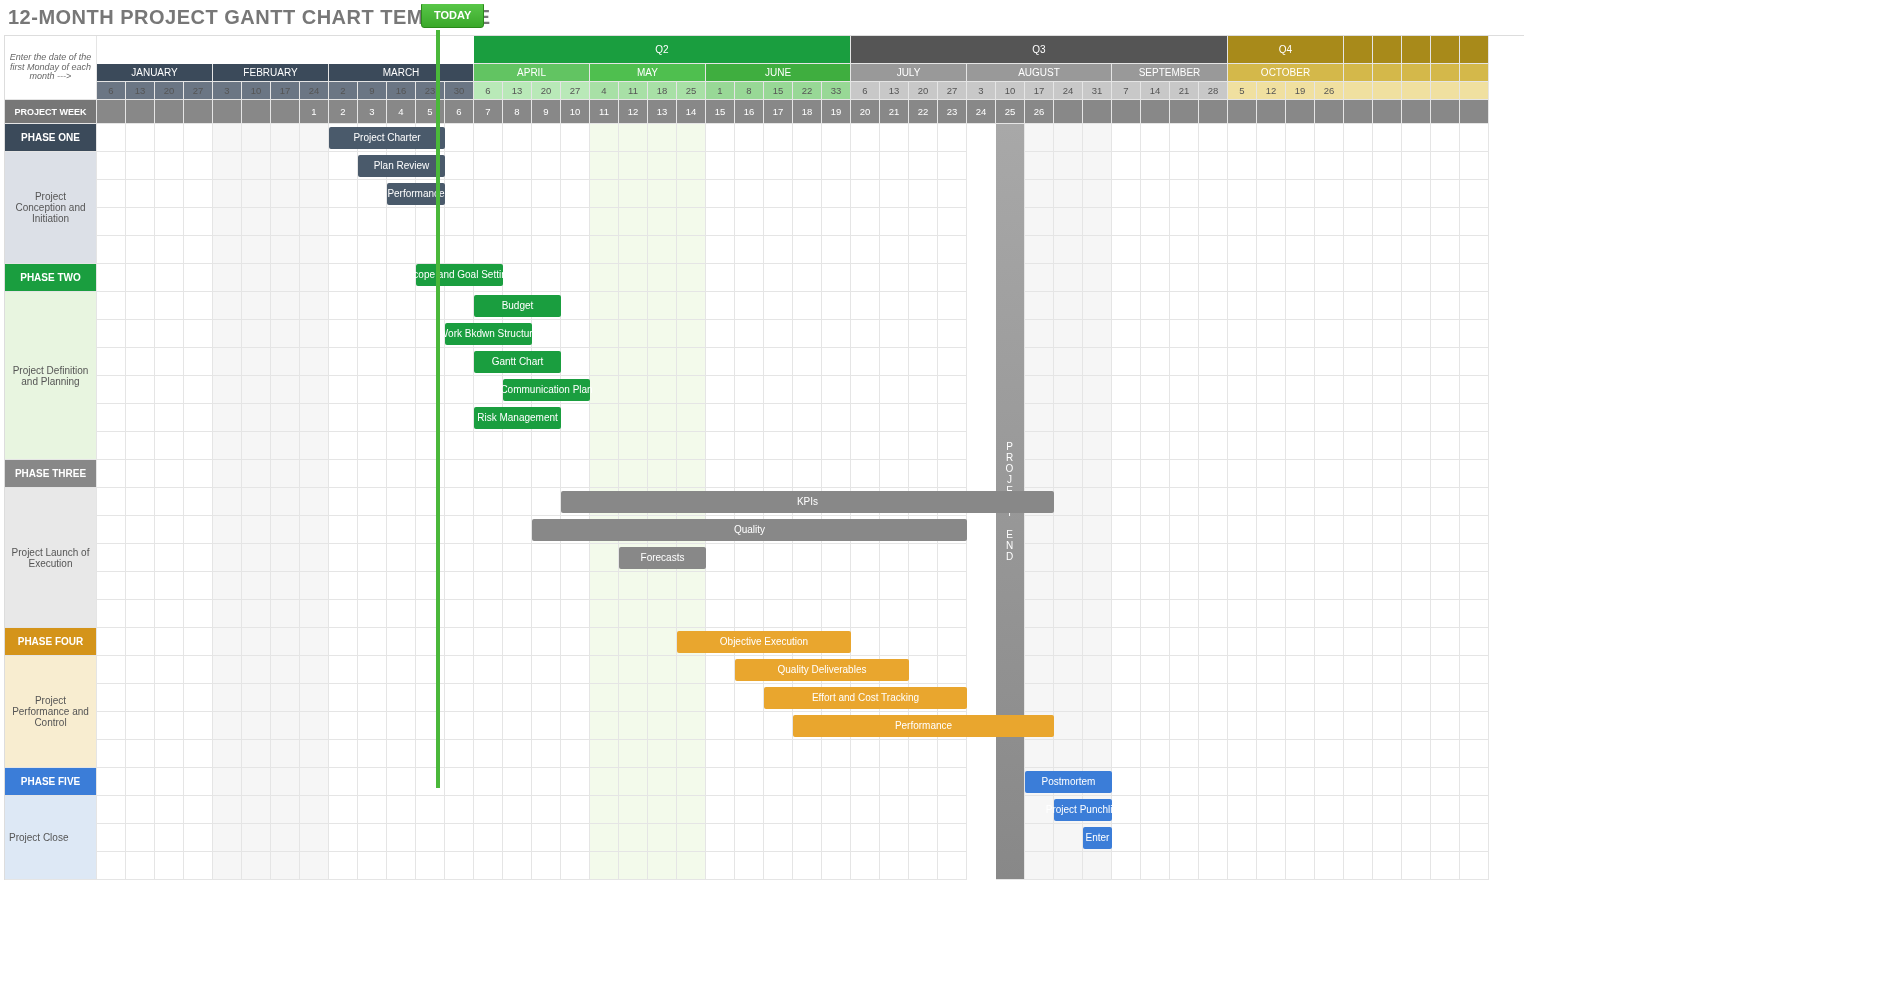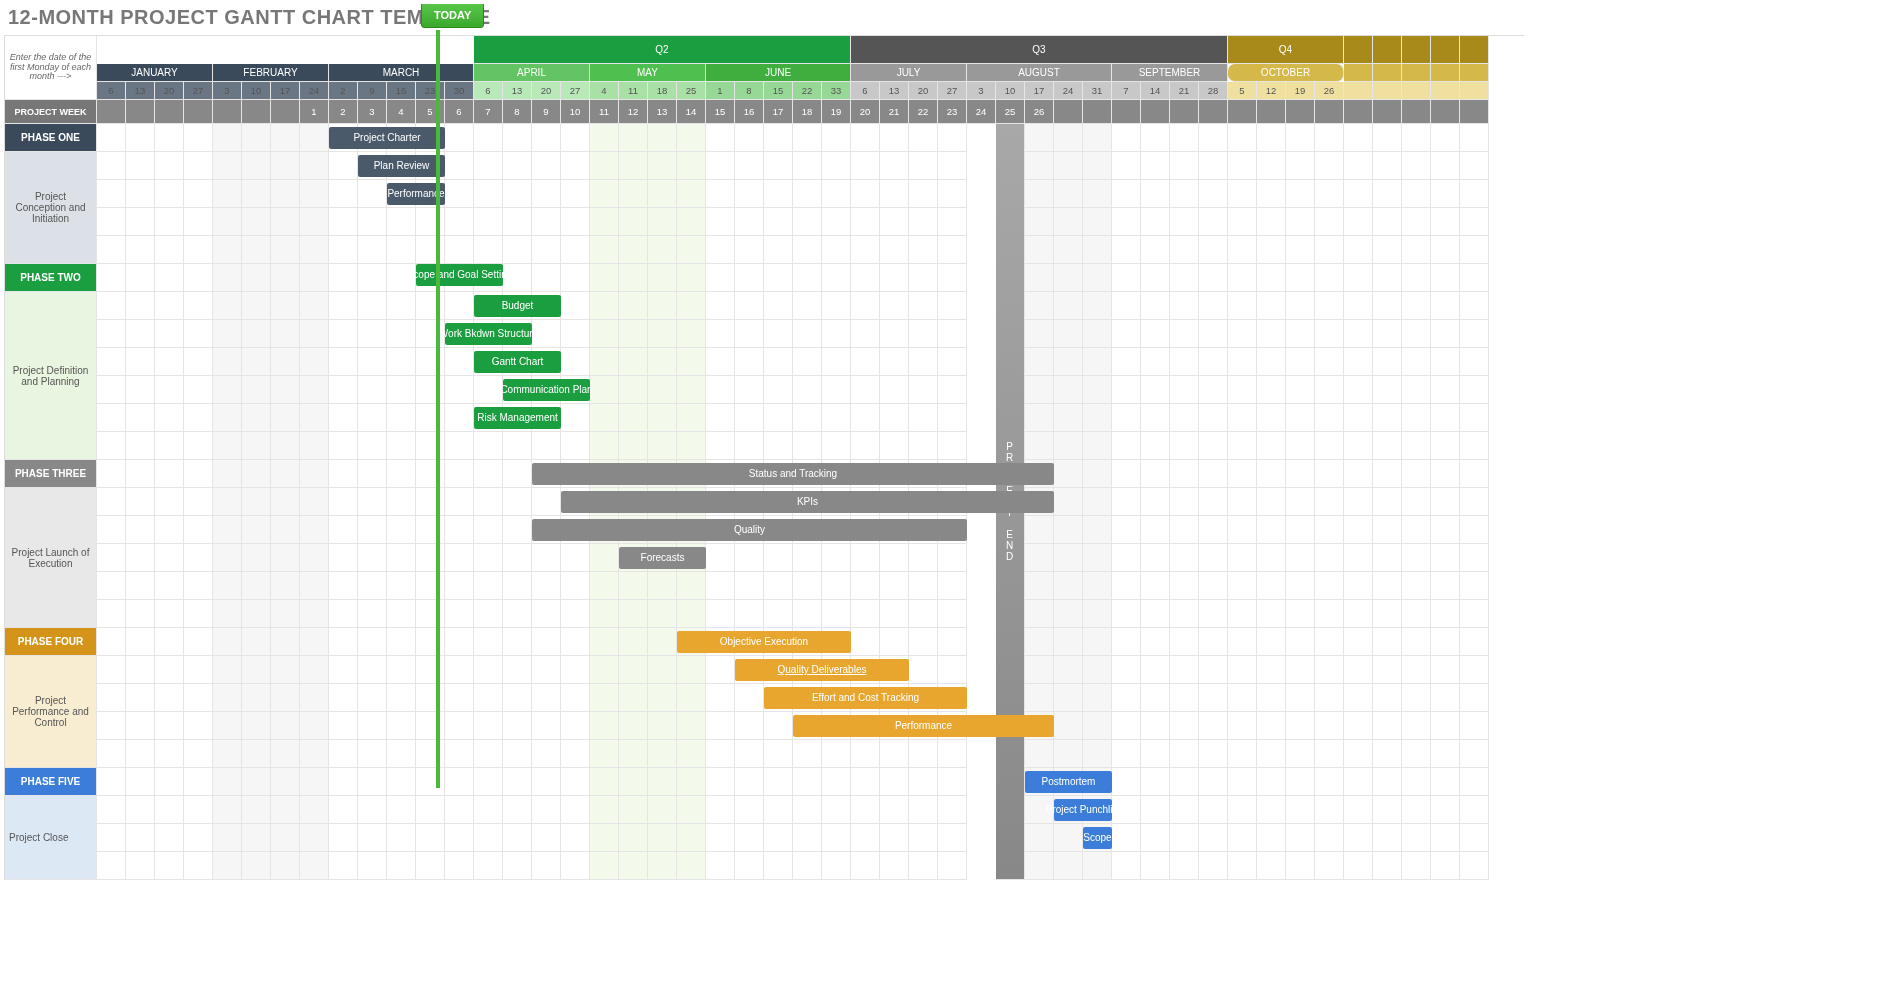--- a/index.html
+++ b/index.html
@@ -52,21 +52,21 @@
       <div class="cell q4" style="grid-area: 1 / 49 / auto / span 1;"></div>
       <div class="cell m-dk" style="grid-area: 2 / 2 / auto / span 4;">JANUARY</div>
       <div class="cell m-dk" style="grid-area: 2 / 6 / auto / span 4;">FEBRUARY</div>
       <div class="cell m-dk" style="grid-area: 2 / 10 / auto / span 5;">MARCH</div>
       <div class="cell m-g1" style="grid-area: 2 / 15 / auto / span 4;">APRIL</div>
       <div class="cell m-g2" style="grid-area: 2 / 19 / auto / span 4;">MAY</div>
       <div class="cell m-g3" style="grid-area: 2 / 23 / auto / span 5;">JUNE</div>
       <div class="cell m-gr" style="grid-area: 2 / 28 / auto / span 4;">JULY</div>
       <div class="cell m-gr" style="grid-area: 2 / 32 / auto / span 5;">AUGUST</div>
       <div class="cell m-gr" style="grid-area: 2 / 37 / auto / span 4;">SEPTEMBER</div>
-      <div class="cell m-yl" style="grid-area: 2 / 41 / auto / span 4; border-radius: 7px;">OCTOBER</div>
+      <div class="cell m-yl" style="grid-area: 2 / 41 / auto / span 4;">OCTOBER</div>
       <div class="cell m-yl" style="grid-area: 2 / 45 / auto / span 1;"></div>
       <div class="cell m-yl" style="grid-area: 2 / 46 / auto / span 1;"></div>
       <div class="cell m-yl" style="grid-area: 2 / 47 / auto / span 1;"></div>
       <div class="cell m-yl" style="grid-area: 2 / 48 / auto / span 1;"></div>
       <div class="cell m-yl" style="grid-area: 2 / 49 / auto / span 1;"></div>
       <div class="cell dbg-dk" style="grid-area: 3 / 2 / auto / span 1;">6</div>
       <div class="cell dbg-dk" style="grid-area: 3 / 3 / auto / span 1;">13</div>
       <div class="cell dbg-dk" style="grid-area: 3 / 4 / auto / span 1;">20</div>
       <div class="cell dbg-dk" style="grid-area: 3 / 5 / auto / span 1;">27</div>
       <div class="cell dbg-dk" style="grid-area: 3 / 6 / auto / span 1;">3</div>
@@ -1476,47 +1476,44 @@
       </div>
       <div style="grid-area: 13 / 15 / auto / span 3; display: flex; align-items: center; padding: 0px; z-index: 5;">
         <div class="bar b2" style="width: 100%;">Gantt Chart</div>
       </div>
       <div style="grid-area: 14 / 16 / auto / span 3; display: flex; align-items: center; padding: 0px; z-index: 5;">
         <div class="bar b2" style="width: 100%;">Communication Plan</div>
       </div>
       <div style="grid-area: 15 / 15 / auto / span 3; display: flex; align-items: center; padding: 0px; z-index: 5;">
         <div class="bar b2" style="width: 100%;">Risk Management</div>
       </div>
-      <div style="grid-area: 17 / 17 / auto / span 18; display: flex; align-items: center; padding: 0px; z-index: 5;">
-        <div class="bar b3" style="width: 100%;">Status  and Tracking</div>
-      </div>
       <div style="grid-area: 19 / 17 / auto / span 15; display: flex; align-items: center; padding: 0px; z-index: 5;">
         <div class="bar b3" style="width: 100%;">Quality</div>
       </div>
       <div style="grid-area: 18 / 18 / auto / span 17; display: flex; align-items: center; padding: 0px; z-index: 5;">
         <div class="bar b3" style="width: 100%;">KPIs</div>
       </div>
       <div style="grid-area: 20 / 20 / auto / span 3; display: flex; align-items: center; padding: 0px; z-index: 5;">
         <div class="bar b3" style="width: 100%;">Forecasts</div>
       </div>
       <div style="grid-area: 23 / 22 / auto / span 6; display: flex; align-items: center; padding: 0px; z-index: 5;">
         <div class="bar b4" style="width: 100%;">Objective Execution</div>
       </div>
       <div style="grid-area: 24 / 24 / auto / span 6; display: flex; align-items: center; padding: 0px; z-index: 5;">
-        <div class="bar b4" style="width: 100%; text-decoration: underline;">Quality Deliverables</div>
+        <div class="bar b4" style="width: 100%;">Quality Deliverables</div>
       </div>
       <div style="grid-area: 25 / 25 / auto / span 7; display: flex; align-items: center; padding: 0px; z-index: 5;">
         <div class="bar b4" style="width: 100%;">Effort and Cost Tracking</div>
       </div>
       <div style="grid-area: 26 / 26 / auto / span 9; display: flex; align-items: center; padding: 0px; z-index: 5;">
         <div class="bar b4" style="width: 100%;">Performance</div>
       </div>
       <div style="grid-area: 28 / 34 / auto / span 3; display: flex; align-items: center; padding: 0px; z-index: 5;">
         <div class="bar b5" style="width: 100%;">Postmortem</div>
       </div>
       <div style="grid-area: 29 / 35 / auto / span 2; display: flex; align-items: center; padding: 0px; z-index: 5;">
         <div class="bar b5" style="width: 100%;">Project Punchlist</div>
       </div>
       <div style="grid-area: 30 / 36 / auto / span 1; display: flex; align-items: center; padding: 0px; z-index: 5;">
-        <div class="bar b5" style="width: 100%;">Scope</div>
+        <div class="bar b5" style="width: 100%;">Enter</div>
       </div>
     </div>
 </div>
 
 </body></html>

